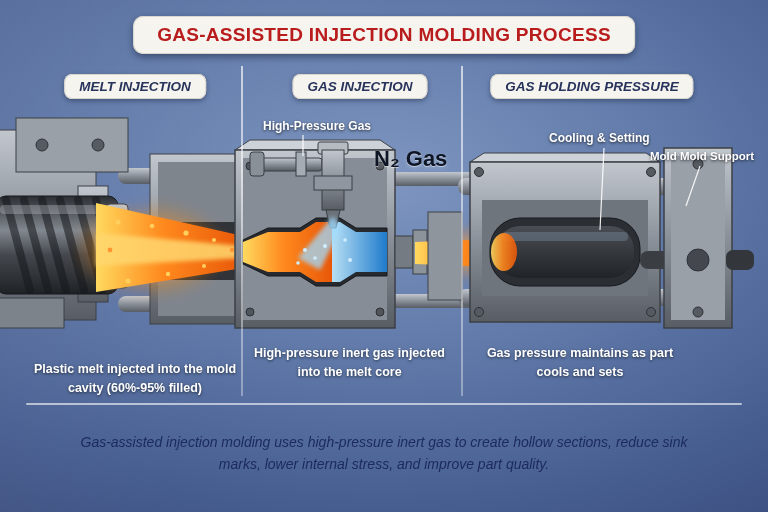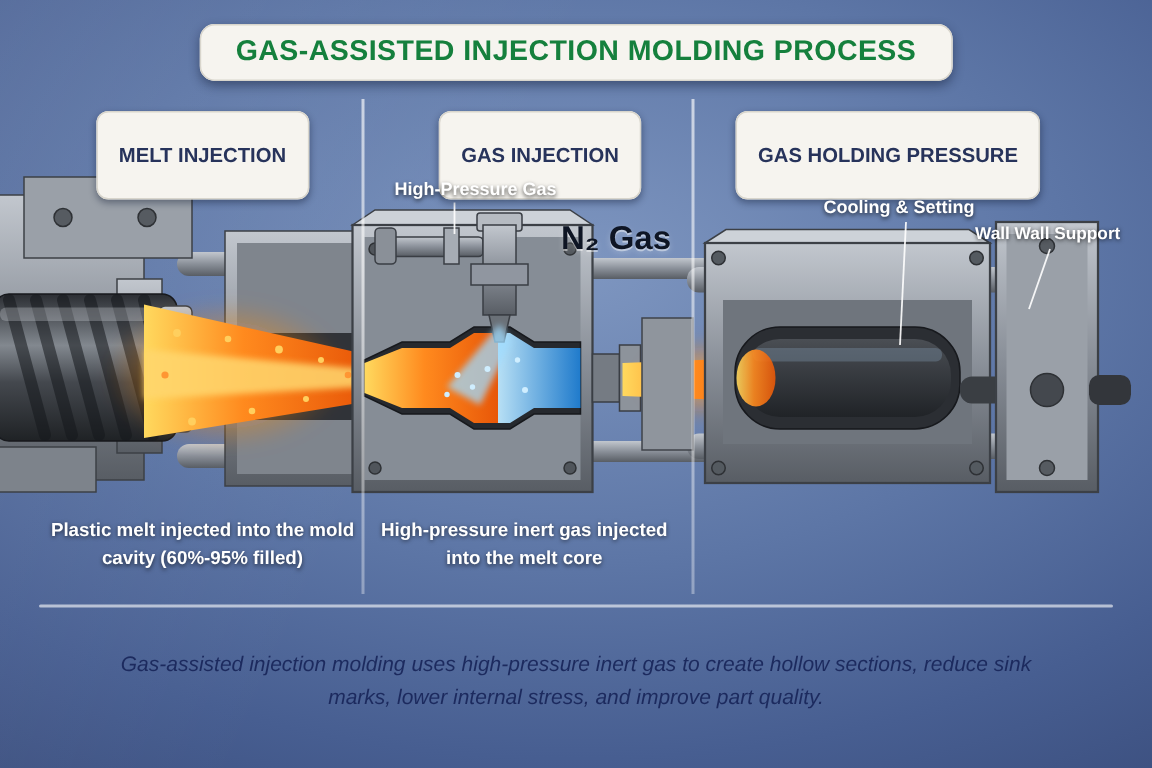--- a/index.html
+++ b/index.html
@@ -8,29 +8,30 @@
   .canvas {
     position:relative; width:768px; height:512px; overflow:hidden;
     background:
       linear-gradient(115deg, rgba(255,255,255,.07) 0%, rgba(255,255,255,0) 40%),
       radial-gradient(ellipse 95% 85% at 50% 35%, #7e96c0 0%, #5d76a6 45%, #475e91 75%, #3a4d7c 100%);
   }
   .machine-svg { position:absolute; left:0; top:0; width:768px; height:512px; z-index:1; }
 
   .title-banner {
     position:absolute; z-index:3; top:16px; left:50%; transform:translateX(-50%);
-    background:#f6f4ef; color:#15803d; font-weight:bold; font-size:19px; letter-spacing:.3px;
+    background:#f6f4ef; color:#b91c1c; font-weight:bold; font-size:19px; letter-spacing:.3px;
     padding:8px 24px; border-radius:10px; white-space:nowrap;
     box-shadow:0 3px 7px rgba(10,20,45,.45), inset 0 0 0 1px #d8d5cc;
   }
   .stage-header {
     position:absolute; z-index:3; top:74px; transform:translateX(-50%);
     background:#f6f4ef; color:#27335b; font-weight:bold; font-size:13.5px;
-    padding:22px 15px; border-radius:8px; white-space:nowrap;
+    padding:5px 15px; border-radius:8px; white-space:nowrap;
     box-shadow:0 2px 5px rgba(10,20,45,.4), inset 0 0 0 1px #d8d5cc;
+    font-style:italic;
   }
   .hdr-1 { left:135px; } .hdr-2 { left:360px; } .hdr-3 { left:592px; }
 
   .vdiv { position:absolute; z-index:2; top:66px; height:330px; width:2px;
     background:linear-gradient(rgba(255,255,255,.65), rgba(255,255,255,.35)); }
   .vdiv-1 { left:241px; } .vdiv-2 { left:461px; }
   .hdiv { position:absolute; z-index:2; top:403px; left:26px; width:716px; height:2px;
     background:rgba(255,255,255,.6); border-radius:1px; }
 
   .ann { position:absolute; z-index:3; color:#ffffff; font-weight:bold; font-size:12px;
@@ -43,21 +44,21 @@
 
   .hollow-label {
     position:absolute; z-index:3; left:552px; top:245px;
     background:#f4f3ee; color:#27408f; font-weight:bold; font-size:11.5px;
     padding:4px 11px; border-radius:6px; white-space:nowrap;
     box-shadow:0 2px 4px rgba(0,0,0,.45);
   }
 
   .caption { position:absolute; z-index:3; top:344px; text-align:center; color:#ffffff;
     font-weight:bold; font-size:12.5px; line-height:1.5; text-shadow:0 1px 3px rgba(0,0,0,.6); }
-  .cap-1 { left:25px; width:220px; }
+  .cap-1 { left:25px; width:220px;margin-top:16px; }
   .cap-2 { left:252px; width:195px; }
   .cap-3 { left:475px; width:210px; }
 
   .footer { position:absolute; z-index:3; top:432px; left:58px; width:652px; text-align:center;
     color:#1c2a5e; font-weight:normal; font-style:italic; font-size:14px; line-height:1.55; }
 </style>
 </head>
 <body>
 
 <div class="canvas">
@@ -235,20 +236,21 @@
   <div class="stage-header hdr-2">GAS INJECTION</div>
   <div class="stage-header hdr-3">GAS HOLDING PRESSURE</div>
 
   <div class="vdiv vdiv-1"></div>
   <div class="vdiv vdiv-2"></div>
   <div class="hdiv"></div>
 
   <div class="ann ann-hpg">High-Pressure Gas</div>
   <div class="ann ann-n2">N₂ Gas</div>
   <div class="ann ann-cool">Cooling &amp; Setting</div>
-  <div class="ann ann-mws">Wall Wall Support</div>
+  <div class="ann ann-mws">Mold Mold Support</div>
 
 
   <div class="caption cap-1">Plastic melt injected into the mold cavity (60%-95% filled)</div>
   <div class="caption cap-2">High-pressure inert gas injected into the melt core</div>
+  <div class="caption cap-3">Gas pressure maintains as part cools and sets</div>
 
   <div class="footer">Gas-assisted injection molding uses high-pressure inert gas to create hollow sections, reduce sink marks, lower internal stress, and improve part quality.</div>
 </div>
 
 </body></html>

